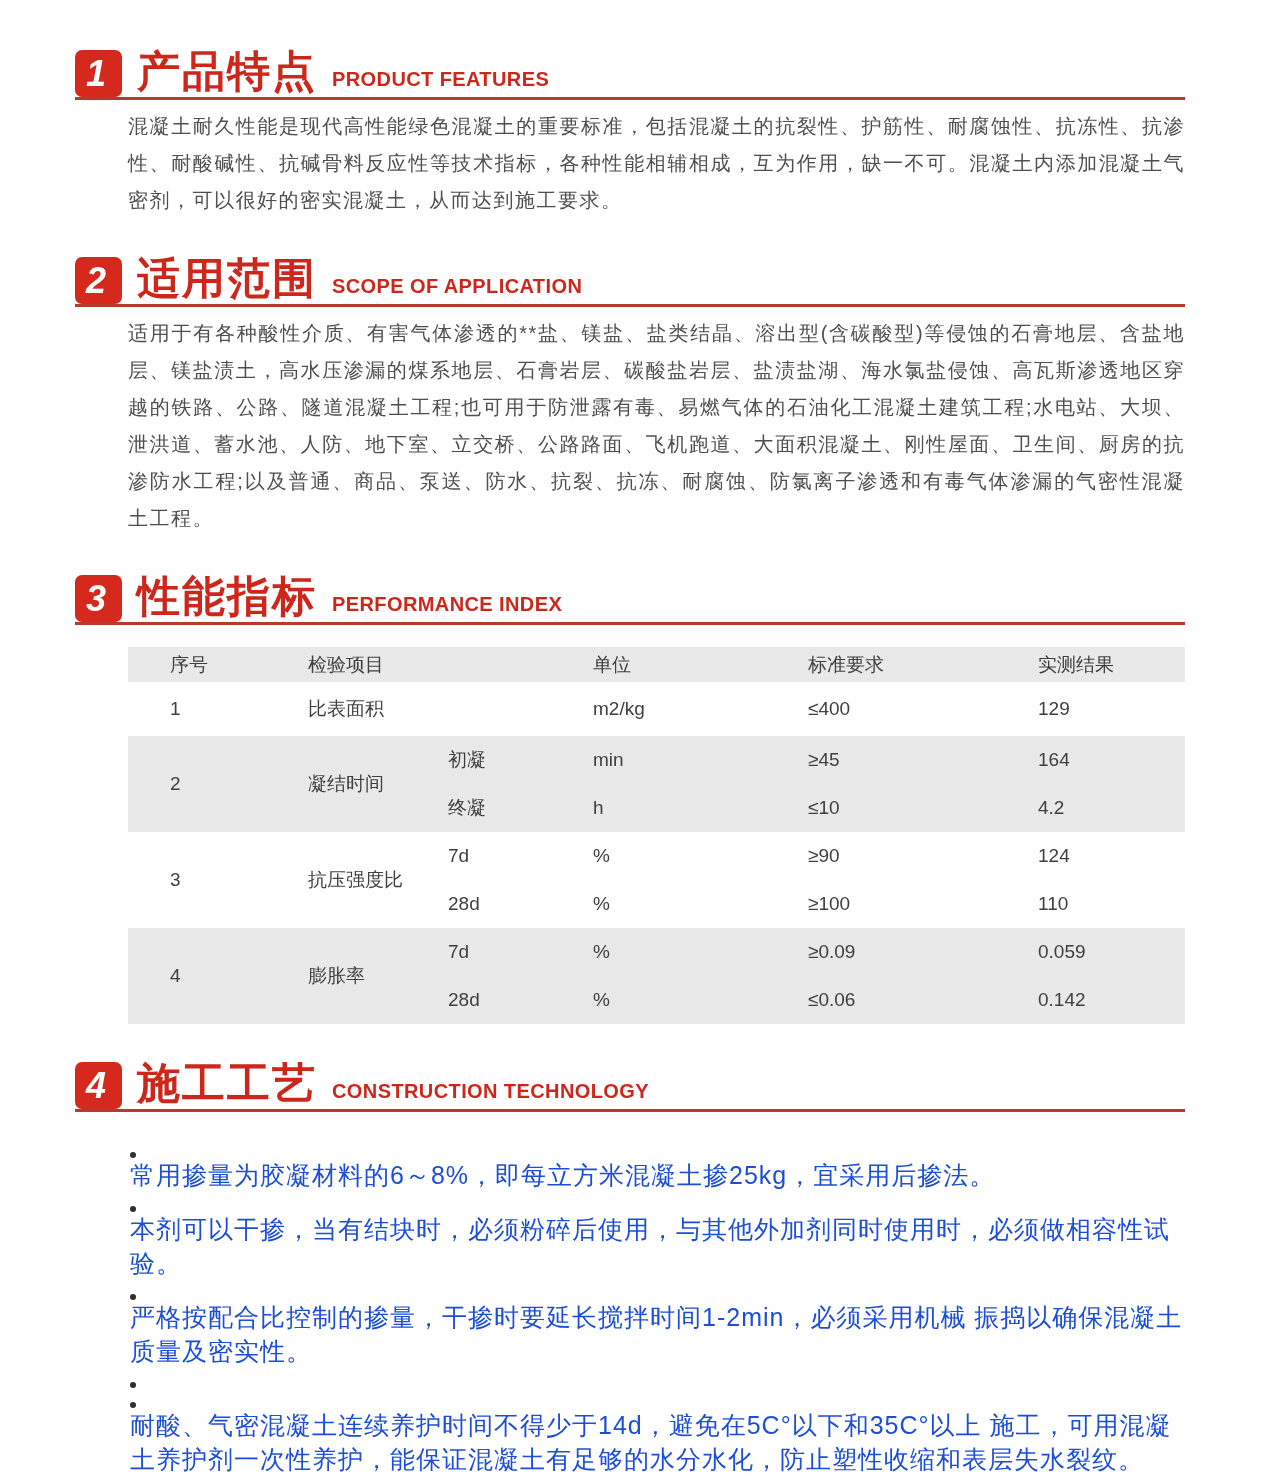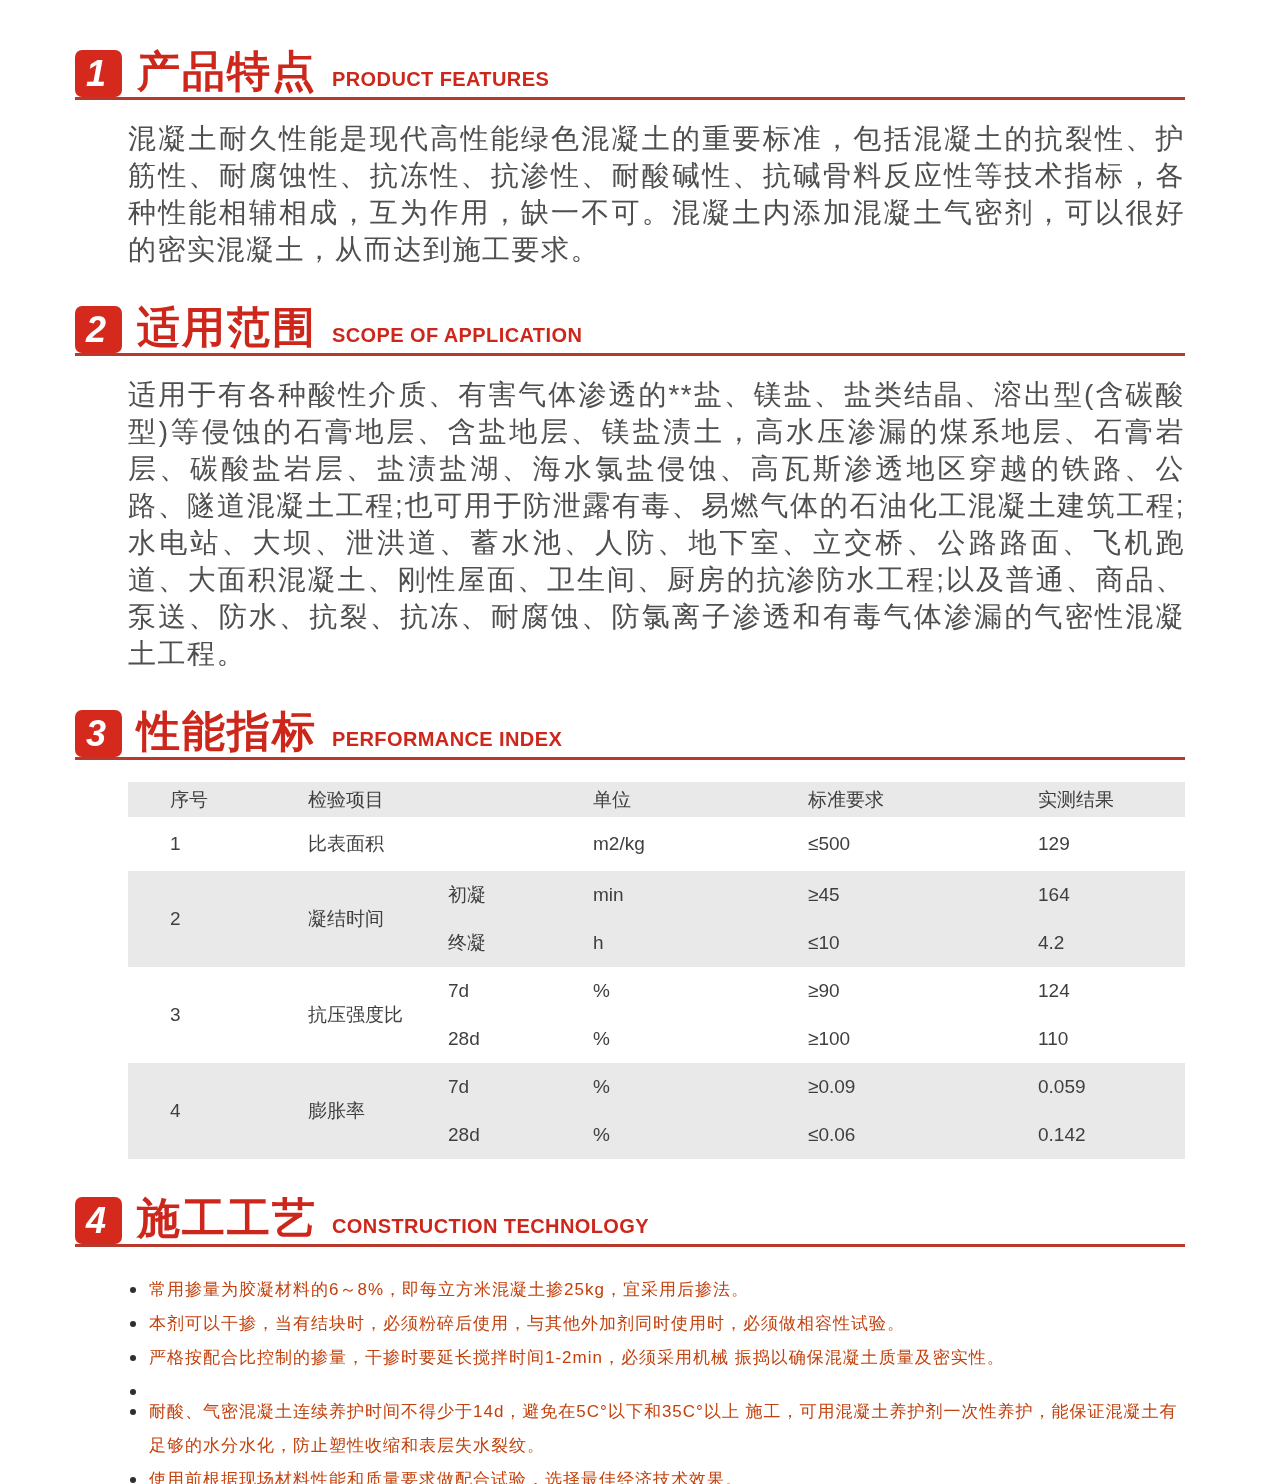--- a/index.html
+++ b/index.html
@@ -23,22 +23,22 @@
   }
   .sec-title {
     color:#cd271c; font-size:43px; font-weight:bold;
     line-height:1; padding-bottom:4px; letter-spacing:2px;
   }
   .sec-sub {
     color:#cd271c; font-size:20px; font-weight:bold;
     padding-bottom:6px; letter-spacing:0.4px;
   }
   .para {
-    margin:20px 0 0 53px;
-    font-size:28px; line-height:37px; color:#4f4f4f;
+    margin:8px 0 0 53px;
+    font-size:20px; line-height:37px; color:#4f4f4f;
     text-align:justify; letter-spacing:1.5px;
   }
   
   .perf-table {
     width:1057px; margin:22px 0 0 53px;
     border-collapse:collapse; font-size:19px; color:#3f3f3f;
   }
   .perf-table th, .perf-table td {
     text-align:left; font-weight:normal; vertical-align:middle;
   }
@@ -48,22 +48,22 @@
   .shade { background:#e9e9e9; }
   .c-no  { padding-left:42px; }
   .c-item{ padding-left:40px; }
   .c-sub { padding-left:20px; }
   .c-unit{ padding-left:20px; }
   .c-std { padding-left:20px; }
   .c-res { padding-left:20px; }
   
   .bullets { margin:26px 0 0 55px; list-style:none; }
   .bullets li {
-    display:flex; font-size:17px; line-height:34px;
-    color:#c2410c; letter-spacing:1px; margin-bottom:0;
+    display:flex; font-size:25px; line-height:34px;
+    color:#1d4ed8; letter-spacing:1px; margin-bottom:0;flex-direction:column;
   }
   .dot {
     width:6px; height:6px; border-radius:50%; background:#2f2f2f;
     margin:14px 13px 0 0; flex-shrink:0;
   }
 </style>
 </head>
 <body>
 
 <div class="page">
@@ -109,21 +109,21 @@
           <th class="c-unit">单位</th>
           <th class="c-std">标准要求</th>
           <th class="c-res">实测结果</th>
         </tr>
       </thead>
       <tbody>
         <tr class="tall">
           <td class="c-no">1</td>
           <td class="c-item" colspan="2">比表面积</td>
           <td class="c-unit">m2/kg</td>
-          <td class="c-std">≤500</td>
+          <td class="c-std">≤400</td>
           <td class="c-res">129</td>
         </tr>
 
         <tr class="shade">
           <td class="c-no" rowspan="2">2</td>
           <td class="c-item" rowspan="2">凝结时间</td>
           <td class="c-sub">初凝</td>
           <td class="c-unit">min</td>
           <td class="c-std">≥45</td>
           <td class="c-res">164</td>

